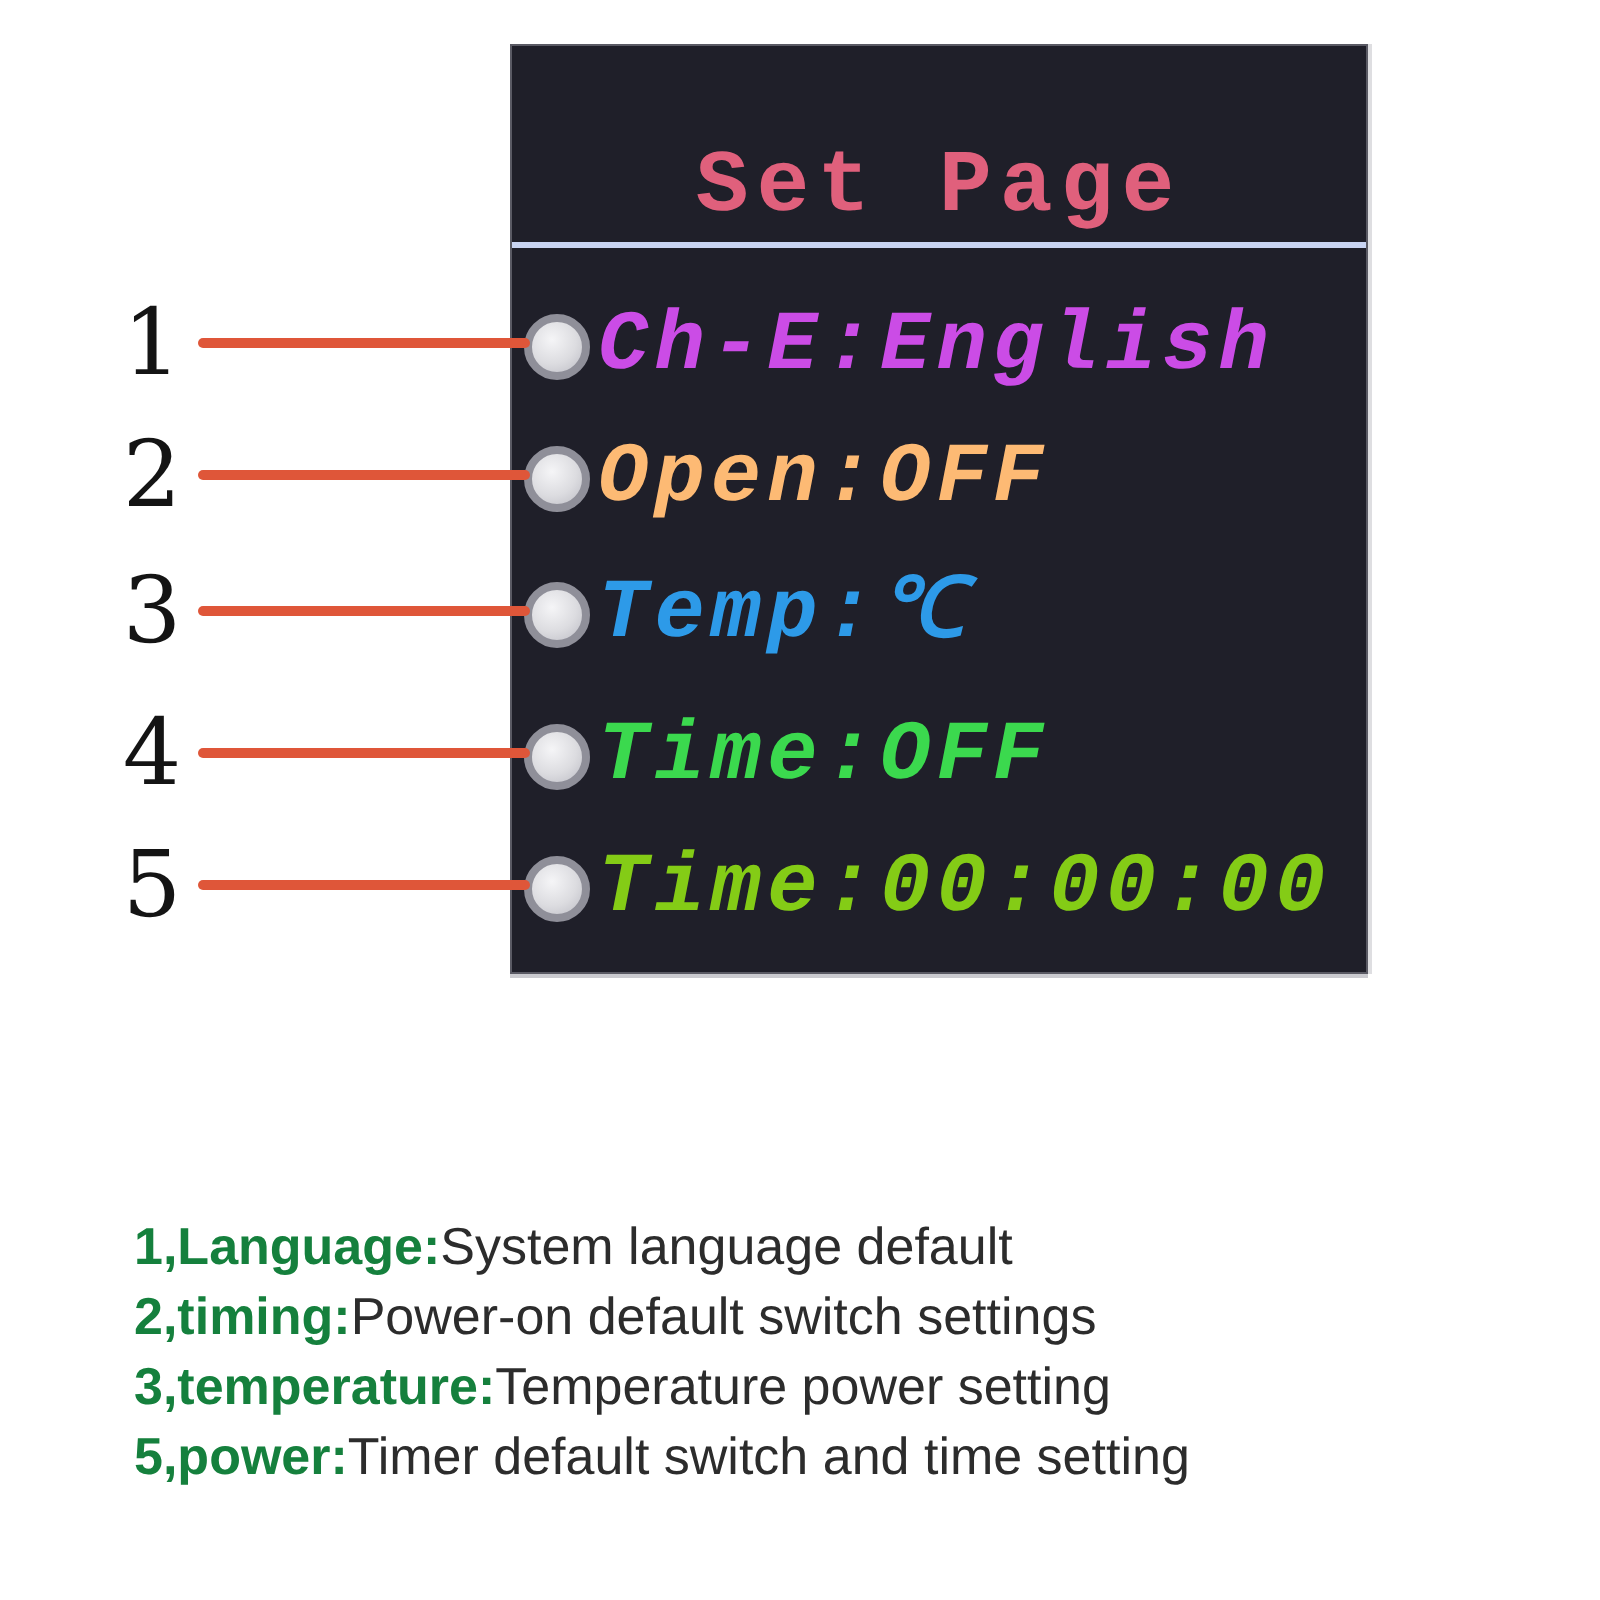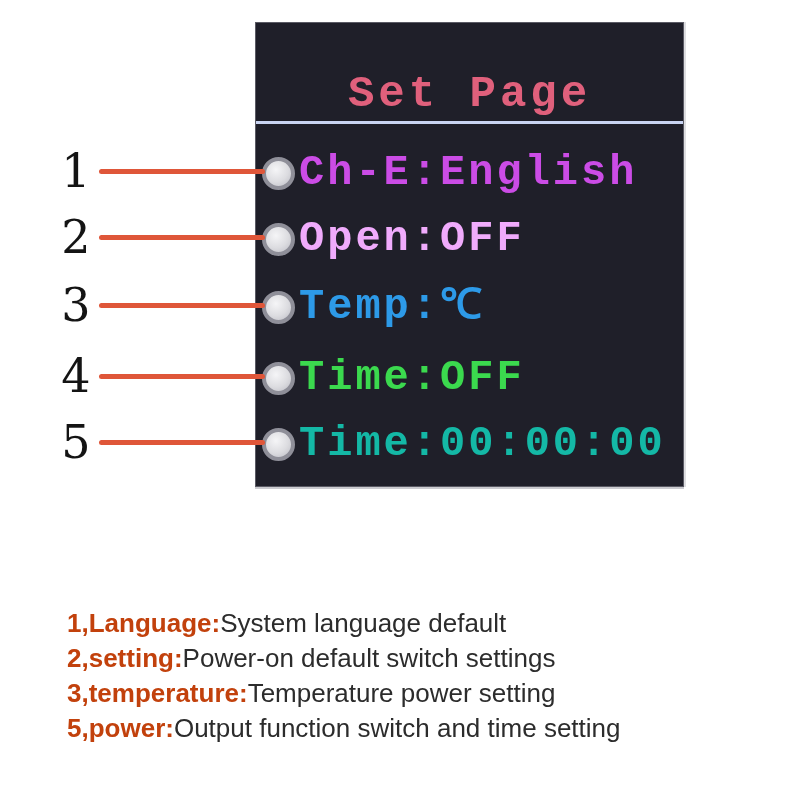--- a/index.html
+++ b/index.html
@@ -30,21 +30,21 @@
   }
   .r0{top:130px} .r1{top:196px} .r2{top:264px} .r3{top:335px} .r4{top:401px}
   .radio {
     width:33px; height:33px; border-radius:50%;
     border:4px solid #8f8f99; box-sizing:border-box;
     background:radial-gradient(circle at 40% 35%, #f5f5f7 0%, #dcdce0 55%, #bcbcc4 100%);
     flex:0 0 auto; margin-right:4px;
   }
   .menu-label {
     font-family:"Liberation Mono", monospace;
-    font-weight:bold; font-size:42px; line-height:40px; letter-spacing:3px;
+    font-weight:bold; font-size:42px; line-height:40px; letter-spacing:3px;font-style:italic;
   }
 
   
   .callout { position:absolute; left:0; width:266px; height:0; }
   .c0{top:172px} .c1{top:238px} .c2{top:306px} .c3{top:377px} .c4{top:443px}
   .callout .num {
     position:absolute; left:54px; top:0; width:44px;
     transform:translateY(-52%);
     text-align:center;
     font-family:"DejaVu Serif", serif;
@@ -53,50 +53,50 @@
   .callout .pointer-line {
     position:absolute; left:99px; top:-3px; width:166px; height:5px;
     border-radius:3px;
   }
 
   
   .legend {
     position:absolute; left:67px; top:606px; width:680px;
     font-size:26px; line-height:35px; color:#2c2c2c;
   }
-  .legend-line b { font-weight:bold; color:#c2410c; }
+  .legend-line b { font-weight:bold; color:#15803d; }
 </style>
 </head>
 <body>
 
 <div class="stage">
 
   <div class="panel">
     <div class="panel-title" style="color: rgb(224, 96, 124);">Set Page</div>
     <div class="divider" style="background: rgb(201, 212, 242);"></div>
 
     <div class="menu-row r0">
       <span class="radio"></span>
       <span class="menu-label" style="color: rgb(203, 76, 230);">Ch-E:English</span>
     </div>
     <div class="menu-row r1">
       <span class="radio"></span>
-      <span class="menu-label" style="color: #f0abfc;">Open:OFF</span>
+      <span class="menu-label" style="color: #fdba74;">Open:OFF</span>
     </div>
     <div class="menu-row r3">
       <span class="radio"></span>
       <span class="menu-label" style="color: rgb(59, 217, 78);">Time:OFF</span>
     </div>
     <div class="menu-row r2">
       <span class="radio"></span>
       <span class="menu-label" style="color: rgb(45, 154, 232);">Temp:℃</span>
     </div>
     <div class="menu-row r4">
       <span class="radio"></span>
-      <span class="menu-label" style="color: #14b8a6; text-align: center;">Time:00:00:00</span>
+      <span class="menu-label" style="color: #84cc16; text-align: center;">Time:00:00:00</span>
     </div>
   </div>
 
   <div class="callout c0">
     <span class="num">1</span>
     <span class="pointer-line" style="background: rgb(223, 86, 57);"></span>
   </div>
   <div class="callout c1">
     <span class="num">2</span>
     <span class="pointer-line" style="background: rgb(223, 86, 57);"></span>
@@ -109,18 +109,18 @@
     <span class="num">4</span>
     <span class="pointer-line" style="background: rgb(223, 86, 57);"></span>
   </div>
   <div class="callout c4">
     <span class="num">5</span>
     <span class="pointer-line" style="background: rgb(223, 86, 57);"></span>
   </div>
 
   <div class="legend">
     <div class="legend-line"><b>1,Language:</b><span>System language default</span></div>
-    <div class="legend-line"><b>2,setting:</b><span>Power-on default switch settings</span></div>
+    <div class="legend-line"><b>2,timing:</b><span>Power-on default switch settings</span></div>
     <div class="legend-line"><b>3,temperature:</b><span>Temperature power setting</span></div>
-    <div class="legend-line"><b>5,power:</b><span>Output function switch and time setting</span></div>
+    <div class="legend-line"><b>5,power:</b><span>Timer default switch and time setting</span></div>
   </div>
 
 </div>
 
 </body></html>

